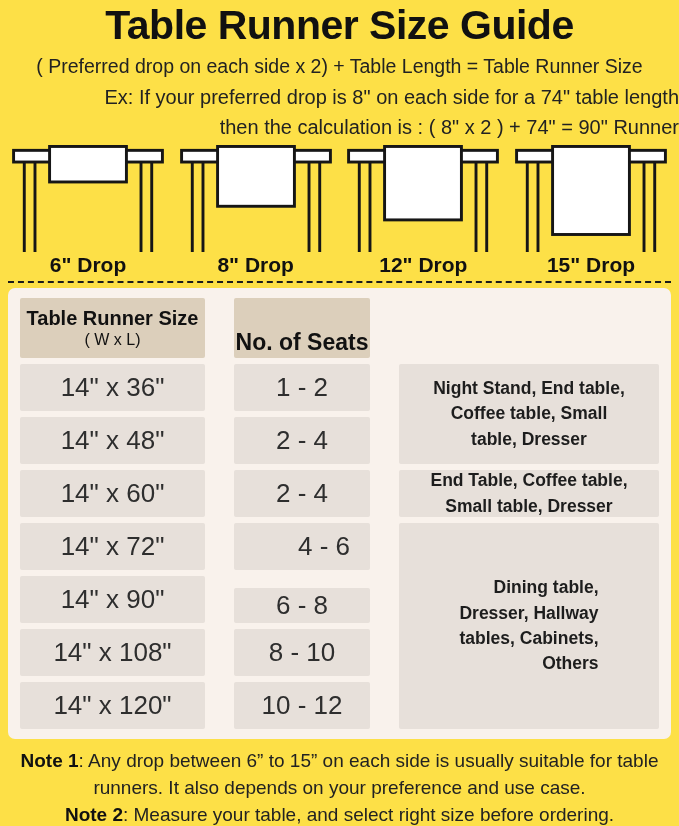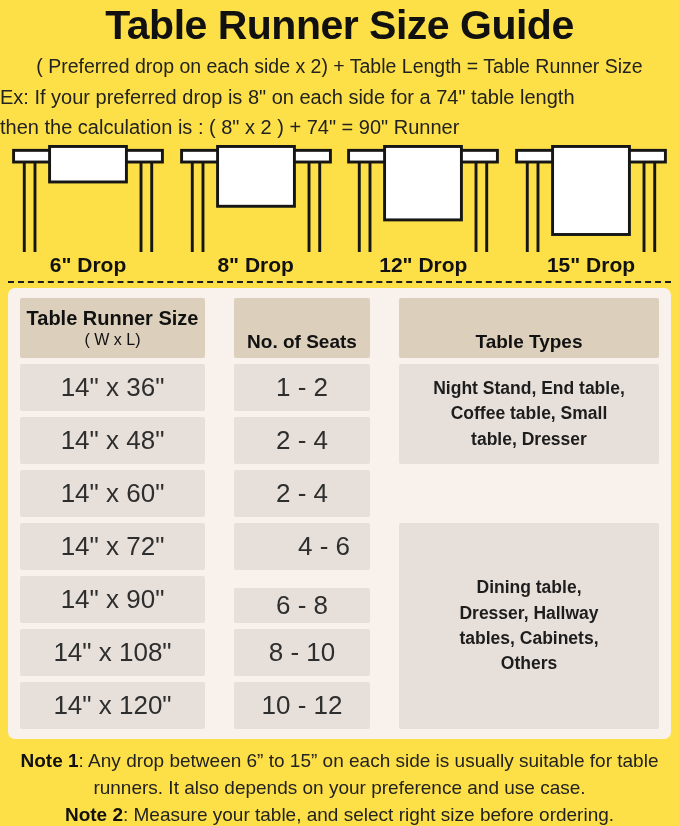--- a/index.html
+++ b/index.html
@@ -13,21 +13,21 @@
 
   .title {
     text-align:center; font-size:41px; font-weight:700;
     letter-spacing:-0.5px; margin:2px 0 6px 0; color:#111;
   }
   .formula {
     text-align:center; font-size:19.5px; white-space:nowrap;
     margin:0 0 4px 0; color:#222;
   }
   .example {
-    text-align:left; font-size:20px; line-height:1.5;
+    text-align:right; font-size:20px; line-height:1.5;
     white-space:nowrap; color:#222;
   }
 
   .illos {
     display:flex; justify-content:space-between;
     padding:3px 10px 0 10px;
   }
   .illo { width:156px; text-align:center; }
   .illo-svg { width:156px; height:107px; display:block; }
   .illo .ln { fill:#ffffff; stroke:var(--line,#161616); stroke-width:3; }
@@ -52,21 +52,21 @@
   }
   .hcell {
     background: var(--header-bg, #dccfbb);
     display:flex; flex-direction:column; align-items:center; justify-content:center;
     border-radius:2px; color:#111;
   }
   .h-pos1 { grid-column:1; grid-row:1; }
   .h-pos2 { grid-column:2; grid-row:1; }
   .h-pos3 { grid-column:3; grid-row:1; }
   .h-title { font-size:20px; font-weight:700; line-height:1.2; }
-  .h-title-lg { font-size:19px; font-weight:700;margin-top:28px; }
+  .h-title-lg { font-size:23px; font-weight:700;margin-top:28px; }
   .h-sub { font-size:16px; font-weight:400; line-height:1.2; }
   .cell {
     background: var(--cell-bg, #e7e0da);
     display:flex; align-items:center; justify-content:center;
     border-radius:2px; color:var(--cell-ink,#2e2e2e);
   }
   .size-cell, .seats-cell { font-size:26px; }
   .types-cell {
     font-size:17.5px; font-weight:700; line-height:1.45;
     text-align:center; white-space:pre-line; color:#1d1d1d;
@@ -139,28 +139,27 @@
   <div class="table-section">
     <div class="grid" id="grid">
 
       <div class="hcell h-pos1">
         <div class="h-title">Table Runner Size</div>
         <div class="h-sub">( W x L)</div>
       </div>
       <div class="hcell h-pos2">
         <div class="h-title-lg">No. of Seats</div>
       </div>
-      <div class="hcell h-pos3">
-        <div class="h-title-lg">Table Types</div>
-      </div>
 
       <div class="cell types-cell" style="grid-area: 2 / 3 / 4;">Night Stand, End table,
 Coffee table, Small
 table, Dresser</div>
-      <div class="cell types-cell" style="grid-area: 5 / 3 / 9;">Dining table,
+      <div class="cell types-cell" style="grid-area: 4 / 3 / 5;">End Table, Coffee table,
+Small table, Dresser</div>
+      <div class="cell types-cell" style="grid-area: 5 / 3 / 9; text-align: right;">Dining table,
 Dresser, Hallway
 tables, Cabinets,
 Others</div>
     <div class="cell size-cell" style="grid-area: 2 / 1;">14" x 36"</div>
         <div class="cell seats-cell" style="grid-area: 2 / 2;">1 - 2</div>
         <div class="cell size-cell" style="grid-area: 3 / 1;">14" x 48"</div>
         <div class="cell seats-cell" style="grid-area: 3 / 2;">2 - 4</div>
         <div class="cell size-cell" style="grid-area: 4 / 1;">14" x 60"</div>
         <div class="cell seats-cell" style="grid-area: 4 / 2;">2 - 4</div>
         <div class="cell size-cell" style="grid-area: 5 / 1;">14" x 72"</div>

